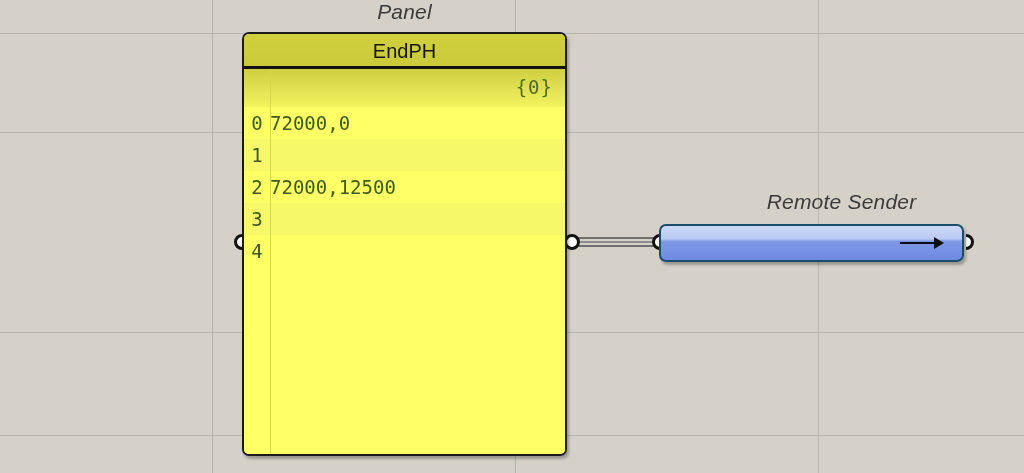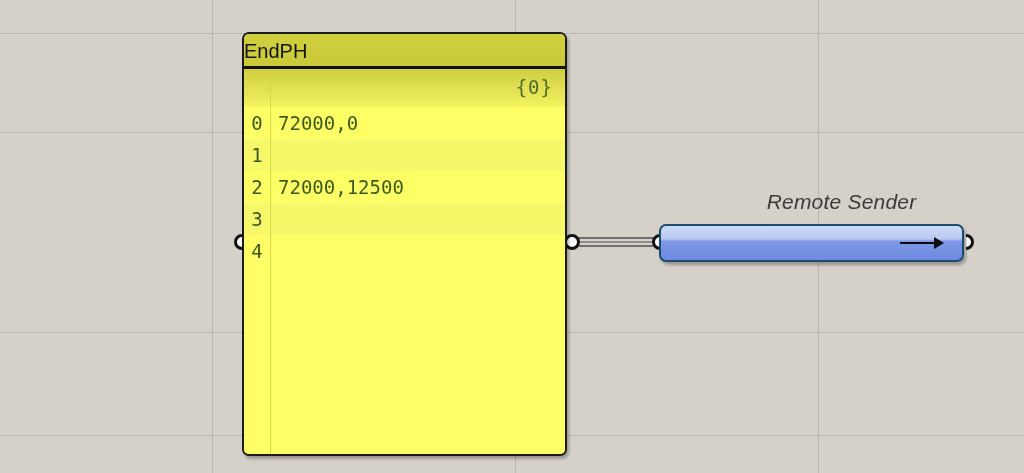--- a/index.html
+++ b/index.html
@@ -78,21 +78,21 @@
     border: 2px solid #1b1b1b;
     border-radius: 7px;
     box-sizing: border-box;
     background: #ffff66;
     box-shadow: 2px 3px 3px rgba(0,0,0,0.28);
     overflow: hidden;
   }
   .panel-header {
     height: 35px;
     line-height: 35px;
-    text-align: left;
+    text-align: center;
     font-size: 20px;
     color: #141414;
     background: linear-gradient(to bottom, #d0d03f 0%, #c9c93a 100%);
     border-bottom: 3px solid #111111;
     box-sizing: border-box;
   }
   .panel-body {
     position: relative;
     height: calc(100% - 35px);
     background: #ffff66;
@@ -133,21 +133,20 @@
   }
   .data-row.odd  { background: #ffff66; }
   .data-row.even { background: #f7f76a; }
   .row-index {
     width: 26px;
     text-align: center;
     box-sizing: border-box;
     flex: 0 0 26px;
   }
   .row-value {
-    padding-left: 8px;
     white-space: nowrap;
   }
   .panel-filler {
     background: #ffff66;
     position: absolute;
     left: 0; right: 0;
     top: 198px;
     bottom: 0;
   }
 
@@ -202,20 +201,21 @@
 <div id="canvas">
 
   <div class="grid-line v" style="left:212px;"></div>
   <div class="grid-line v" style="left:515px;"></div>
   <div class="grid-line v" style="left:818px;"></div>
   <div class="grid-line h" style="top:33px;"></div>
   <div class="grid-line h" style="top:132px;"></div>
   <div class="grid-line h" style="top:332px;"></div>
   <div class="grid-line h" style="top:435px;"></div>
 
+  <div class="node-caption" style="left:242px; top:0px; width:325px;">Panel</div>
 
   <div class="node-caption" style="left:689px; top:190px; width:305px;">Remote Sender</div>
 
   <div class="wire">
     <div class="strand s1"></div>
     <div class="strand s2"></div>
     <div class="strand s3"></div>
   </div>
 
   <div class="port clip-right" style="left:234px; top:234px;"></div>

